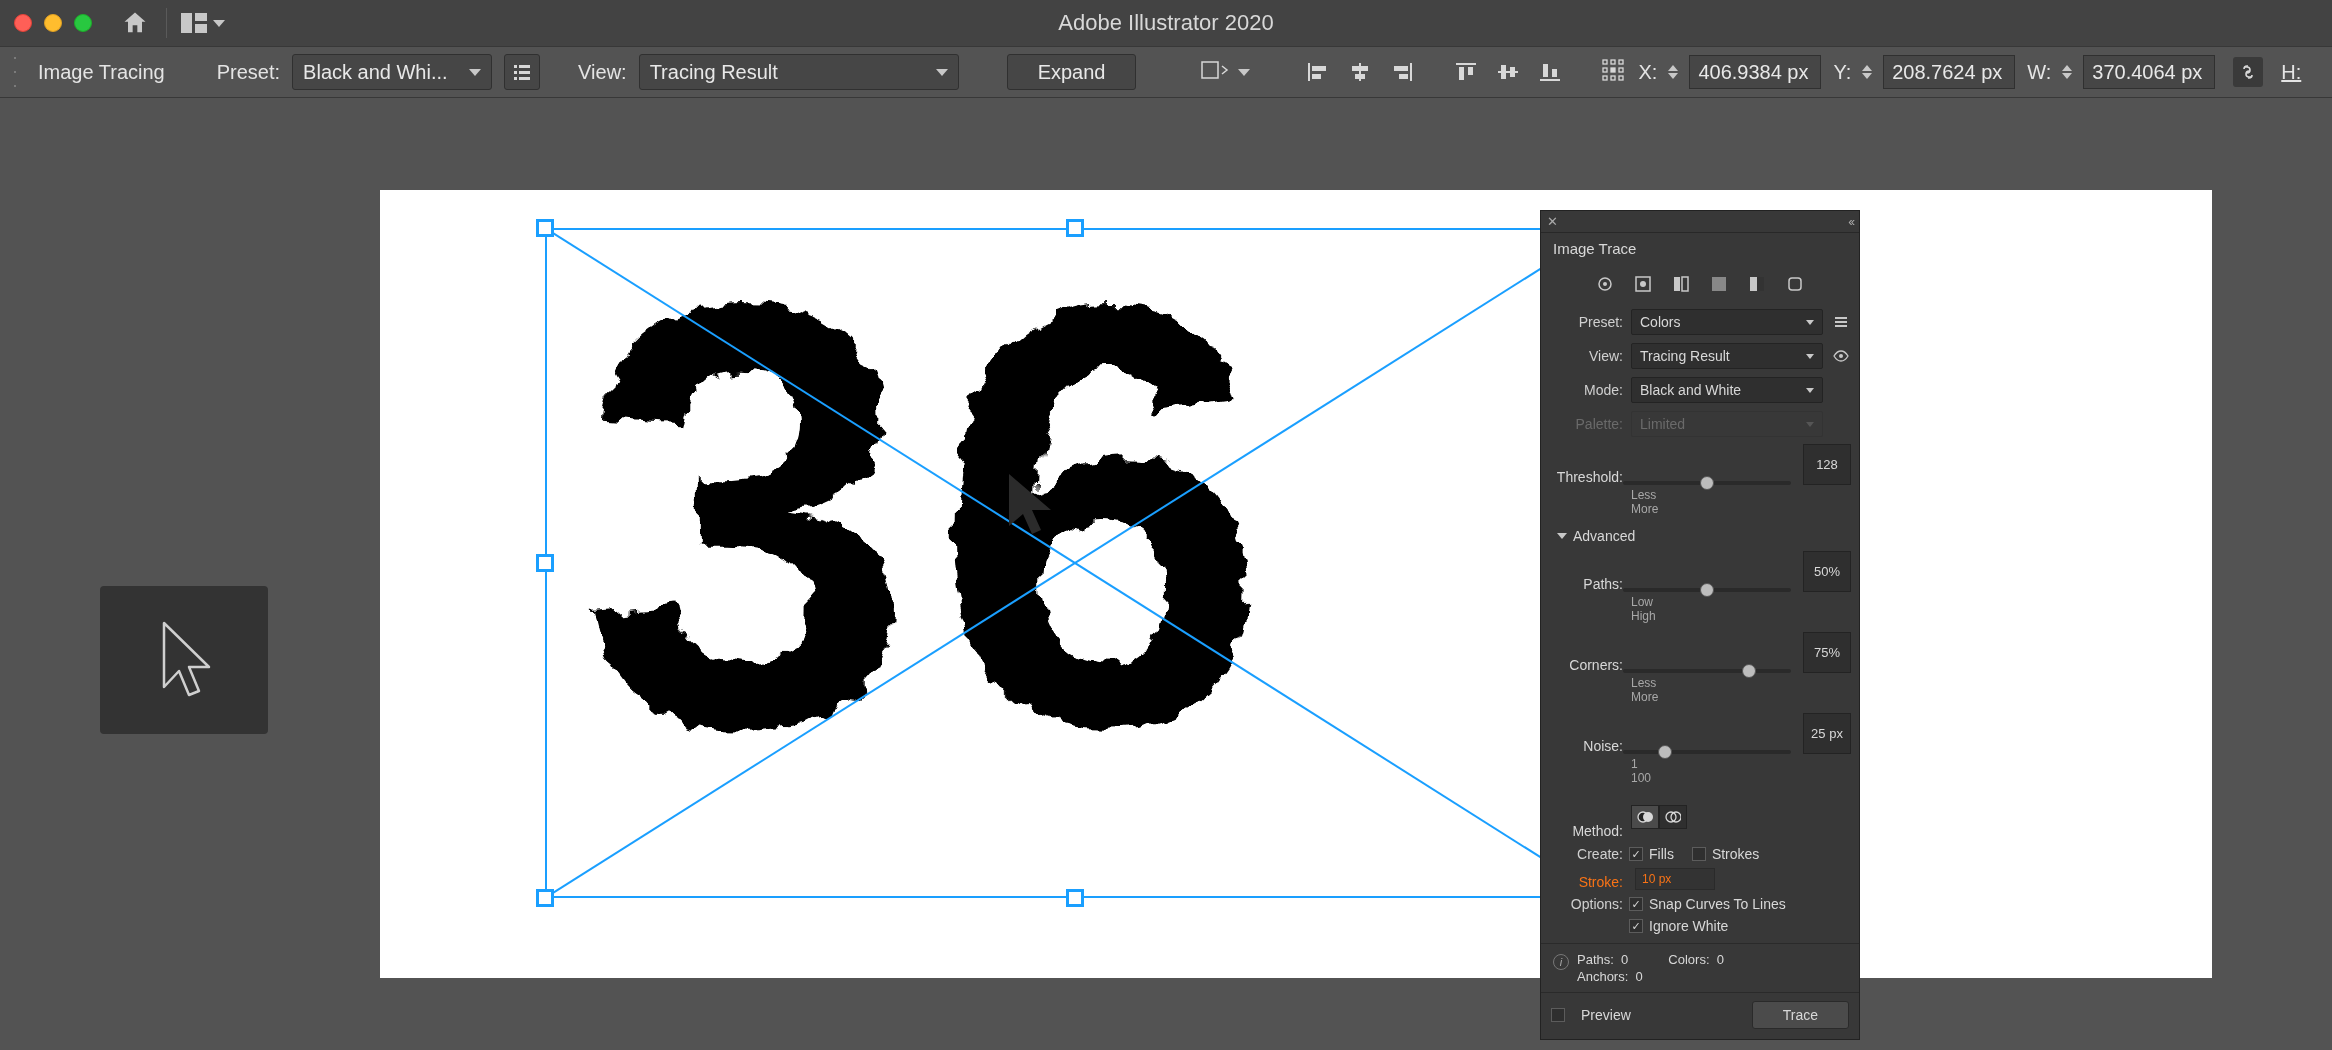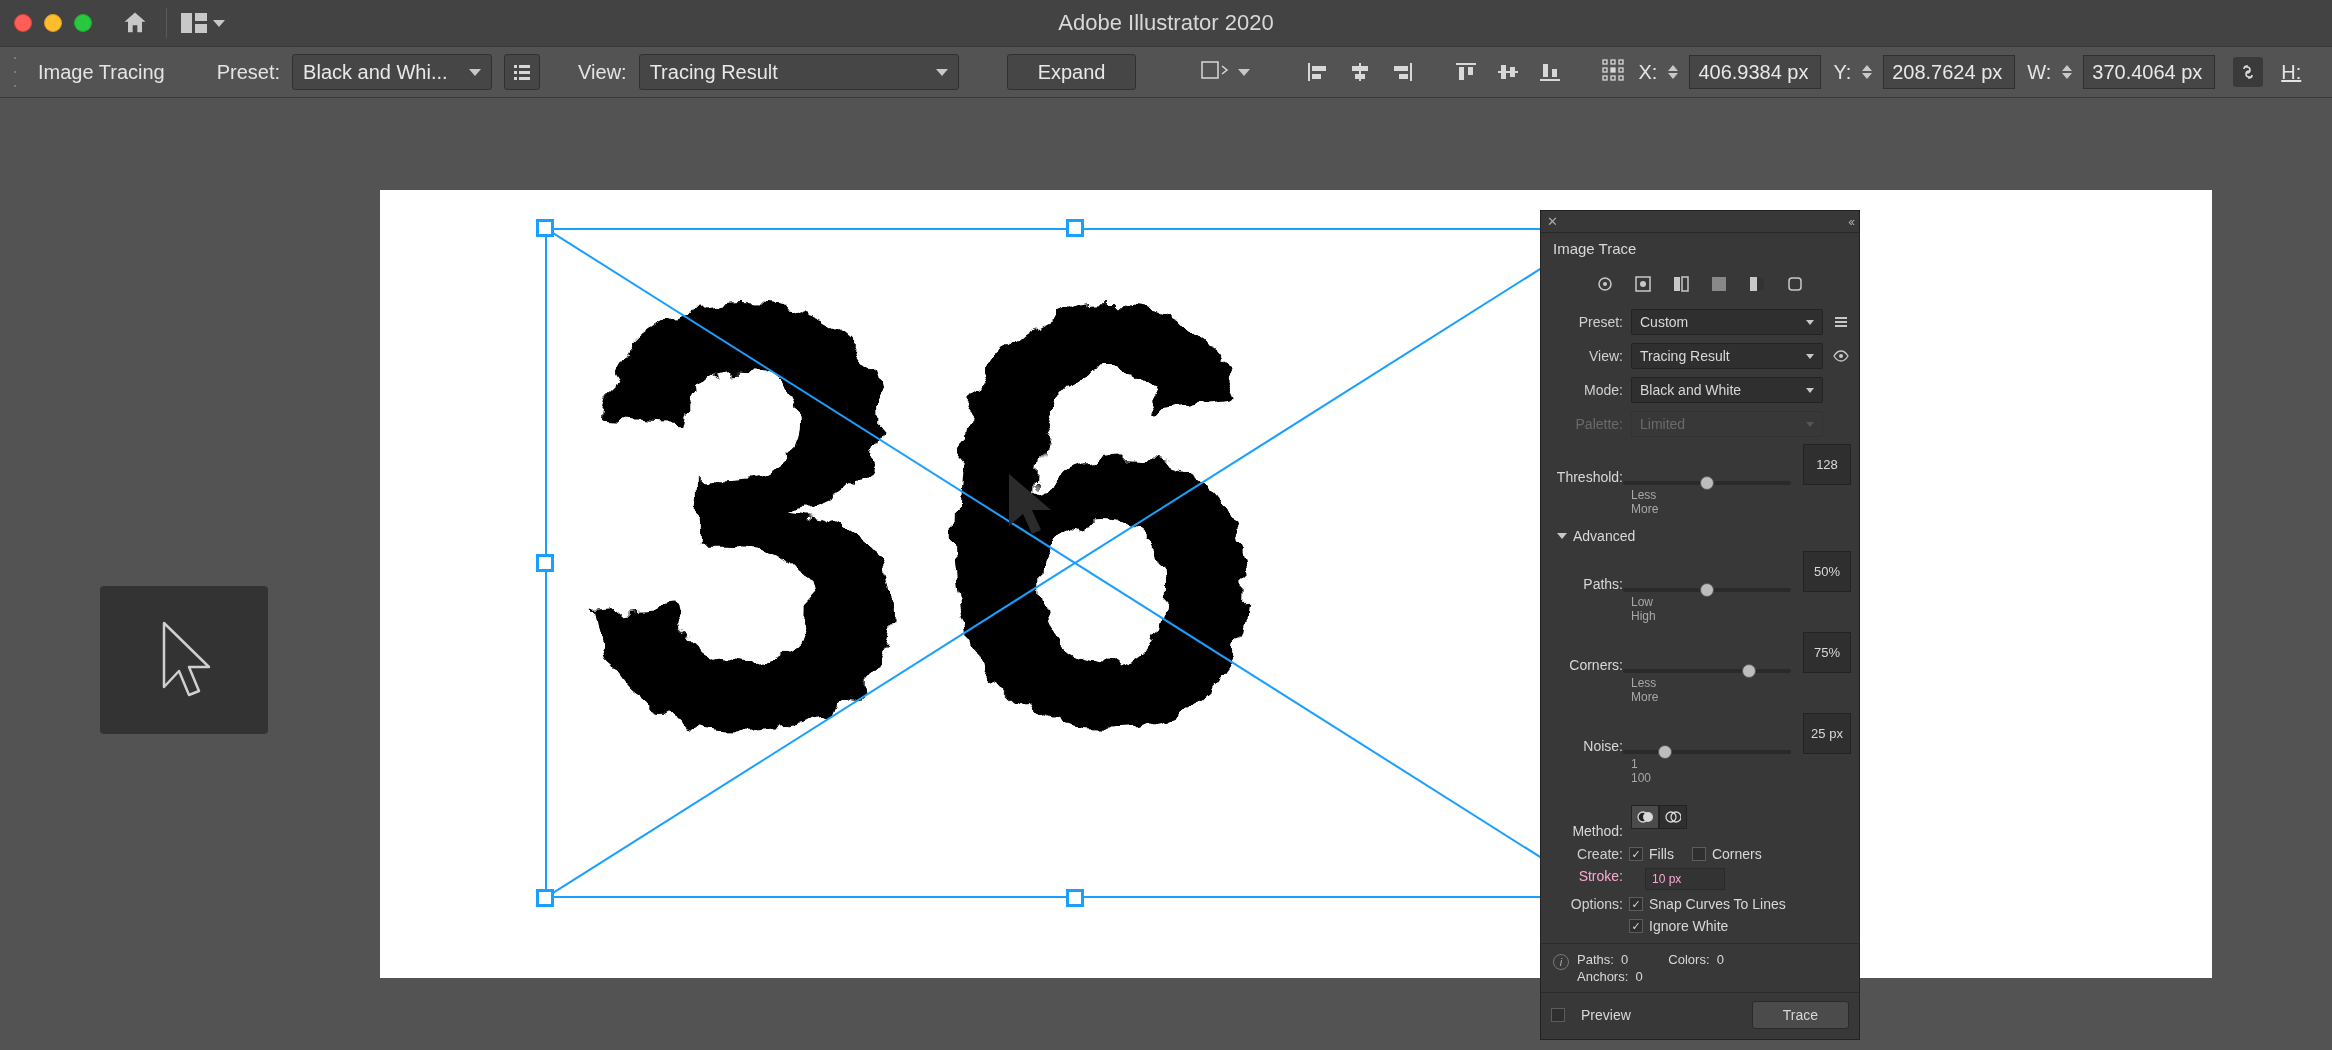--- a/index.html
+++ b/index.html
@@ -88,21 +88,21 @@
   .adv-head .tri { width:0; height:0; border-left:5px solid transparent; border-right:5px solid transparent; border-top:6px solid #c8c8c8;}
   .method-row { display:flex; align-items:center; gap:8px; padding:4px 0;}
   .method-row .lbl { width:74px; text-align:right; font-size:14px;margin-top:28px;}
   .method-btns { display:flex; gap:0;}
   .method-btns .mb { width:28px; height:24px; background:#2f2f2f; border:1px solid #232323; display:flex; align-items:center; justify-content:center;}
   .method-btns .mb.active { background:#4b4b4b;}
   .chk-row { display:flex; align-items:center; gap:6px; padding:3px 0; font-size:14px;}
   .chk-row .lbl-left { width:74px; text-align:right; font-size:14px; color:#d0d0d0;}
   .chk { width:14px; height:14px; background:#2f2f2f; border:1px solid #5c5c5c; display:flex; align-items:center; justify-content:center;}
   .chk.checked::after { content:"✓"; font-size:11px; color:#d8d8d8; line-height:1;}
-  .stroke-row { display:flex; align-items:flex-start; gap:22px; padding:3px 0; font-size:14px; color:#f9a8d4;}
+  .stroke-row { display:flex; align-items:flex-end; gap:12px; padding:3px 0; font-size:14px; color:#f97316;}
   .info-icon { width:16px; height:16px; border:1px solid #777; border-radius:50%; display:flex; align-items:center; justify-content:center; font-size:11px; font-style:italic; color:#aaa; margin-top:2px;}
   .panel-foot { display:flex; align-items:center; justify-content:space-between; padding:8px 10px 10px; border-top:1px solid #2a2a2a;}
   .trace-btn { background:#4b4b4b; border:1px solid #2a2a2a; height:28px; padding:0 30px; display:flex; align-items:center; border-radius:3px; font-size:14px;}
   .gap-line { height:1px; background:#2a2a2a; margin:6px -8px;}
 </style>
 </head>
 <body>
 
 <svg width="0" height="0" style="position:absolute">
   <filter id="rough">
@@ -368,21 +368,21 @@
           <div class="pi">
               <svg width="18" height="18">
                 <rect x="3" y="3" width="12" height="12" fill="none" stroke="#c8c8c8" stroke-width="1.5" rx="3"></rect>
               </svg>
             </div>
         </div>
 
         <div class="prow">
           <div class="lbl">Preset:</div>
           <div class="dd">
-              <span>Custom</span>
+              <span>Colors</span>
               <div class="chev-down" style="border-left-width:4px;border-right-width:4px;border-top-width:5px;"></div>
             </div>
           <div class="extra">
               <svg width="14" height="14">
                 <rect x="1" y="2" width="12" height="2" fill="#c8c8c8"></rect>
                 <rect x="1" y="6" width="12" height="2" fill="#c8c8c8"></rect>
                 <rect x="1" y="10" width="12" height="2" fill="#c8c8c8"></rect>
               </svg>
             </div>
         </div>
@@ -494,21 +494,21 @@
               </div>
           </div>
         </div>
 
         <div class="chk-row">
           <div class="lbl-left">Create:</div>
           <div class="chk checked"></div>
           <span>Fills</span>
           <div style="width:6px"></div>
           <div class="chk"></div>
-          <span>Corners</span>
+          <span>Strokes</span>
         </div>
 
         <div class="stroke-row">
           <div class="lbl-left" style="width:74px; text-align:right;">Stroke:</div>
           <div style="width:80px; height:22px; background:#333; border:1px solid #2a2a2a; display:flex; align-items:center; padding:0 6px; font-size:12px;">
               <span>10 px</span>
             </div>
         </div>
 
         <div class="chk-row">

